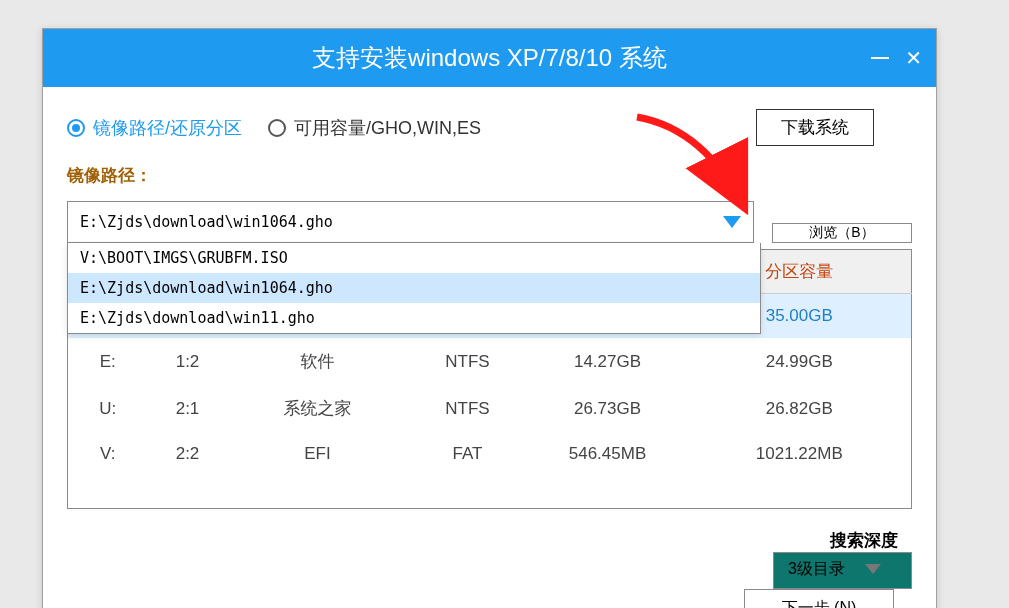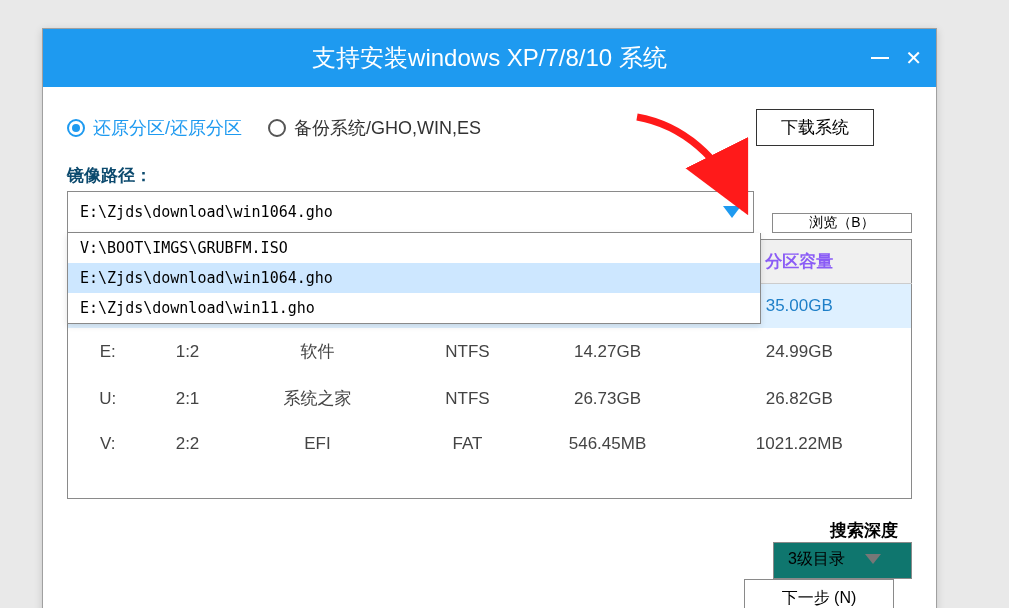--- a/index.html
+++ b/index.html
@@ -69,21 +69,21 @@
   .radio-dot { width:8px;height:8px;background:#1e9af0;border-radius:50%; }
   .download-sys-btn {
     border: 1px solid #333;
     background:#fff;
     padding: 6px 24px;
     font-size: 17px;
     cursor: pointer;
     margin-left: auto;
     margin-right: 38px;
   }
-  .path-label { font-size: 17px; color:#0c4a6e; margin-bottom: 4px; font-weight: bold;}
+  .path-label { font-size: 17px; color:#a16207; margin-bottom: 14px; font-weight: bold;}
   .path-row { display:flex; gap:18px; align-items:flex-end; position: relative; }
   .path-input-wrap {
     flex:1;
     border: 1px solid #8a8a8a;
     background:#fff;
     height: 42px;
     display:flex;
     align-items:center;
     padding: 0 12px;
     font-family: "SimSun", monospace;
@@ -124,25 +124,25 @@
   .dropdown-item.highlight { background:#cde7ff; }
   .partition-table {
     margin-top: 6px;
     border:1px solid #8a8a8a;
     width:100%;
     border-collapse: collapse;
     font-size:17px;
   }
   .partition-table th {
     background:#f0f0f0;
-    font-weight:bold;
+    font-weight:normal;
     padding:10px 6px;
     border-bottom:1px solid #ccc;
     text-align:center;
-    color:#8b5cf6;
+    color:#c2410c;
   }
   .partition-table td {
     padding:12px 6px;
     text-align:center;
     color:#444;
   }
   .partition-table tr.row-highlight td { background:#def0ff; color:#1e7fc8;}
   .partition-table th.last { text-align:center; }
   .empty-row td { height:32px; }
   .footer-row {
@@ -193,25 +193,25 @@
       <span class="close-icon">✕</span>
     </div>
   </div>
 
   <div class="content">
     <div class="radio-row">
       <div class="radio-item selected">
         <span class="radio-circle">
             <span class="radio-dot"></span>
           </span>
-        <span>还原分区/还原分区</span>
+        <span>镜像路径/还原分区</span>
       </div>
       <div class="radio-item">
         <span class="radio-circle"></span>
-        <span>备份系统/GHO,WIN,ES</span>
+        <span>可用容量/GHO,WIN,ES</span>
       </div>
       <button class="download-sys-btn">下载系统</button>
     </div>
 
     <div class="path-label">镜像路径：</div>
 
     <div class="path-row">
       <div class="path-input-wrap">
         <span>E:\Zjds\download\win1064.gho</span>
         <span class="tri-down"></span>

